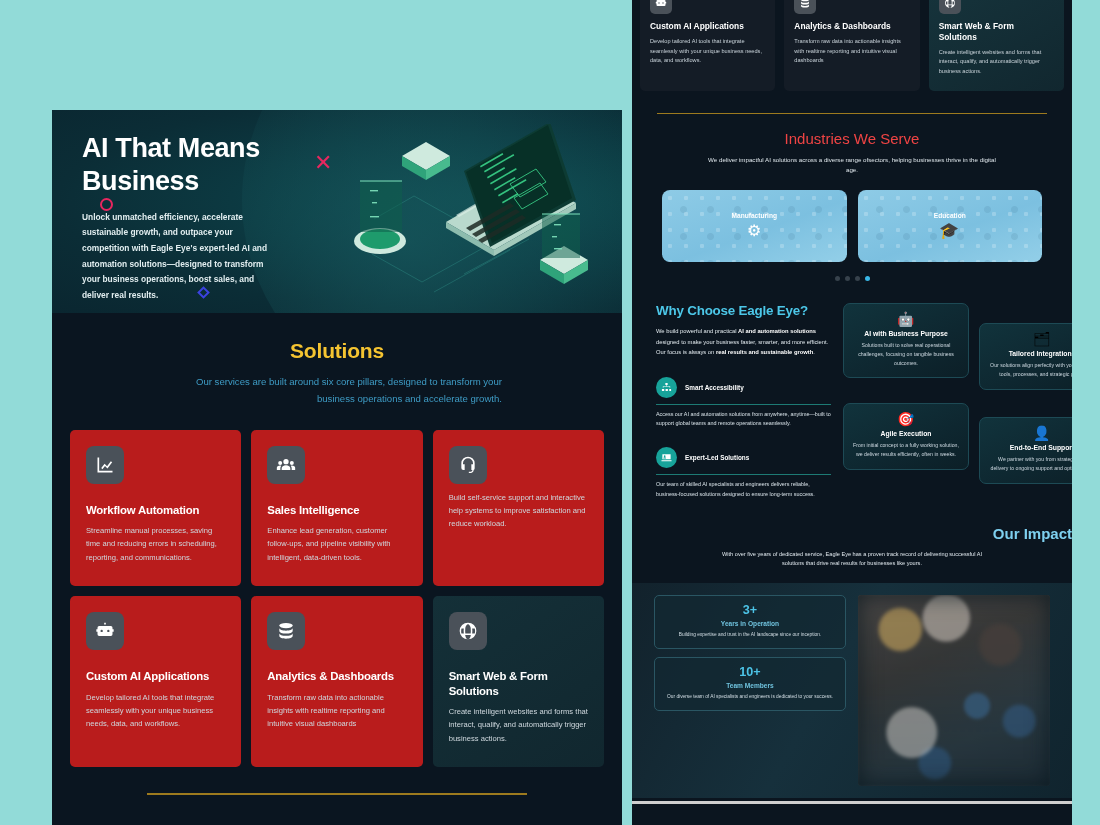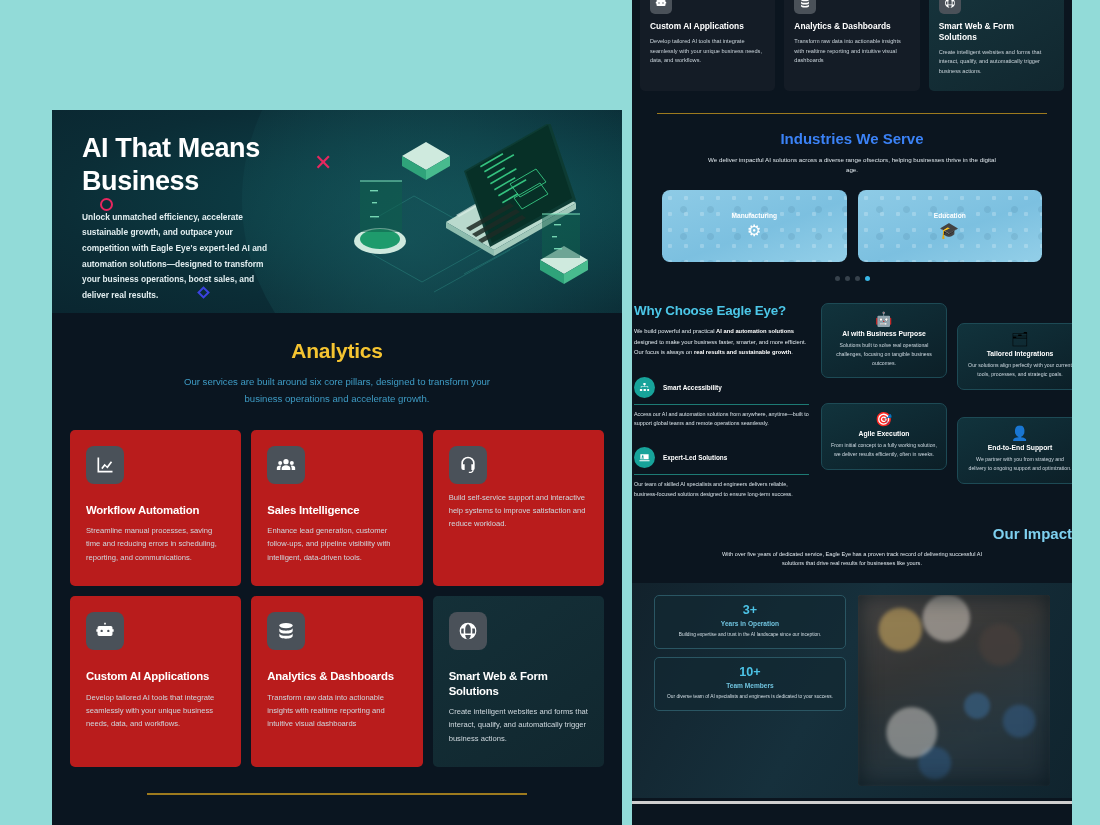--- a/index.html
+++ b/index.html
@@ -71,21 +71,21 @@
   
   .iso { position: absolute; right: 8px; top: 14px; width: 300px; height: 190px; z-index: 2; }
 
   
   .services { padding: 26px 0 22px; background: #0a1520; }
   .sec-title-yellow {
     text-align: center; font-size: 21px; font-weight: 800; color: #f5c431;
     letter-spacing: -0.2px;
   }
   .sec-sub-cyan {
-    margin: 11px auto 0; max-width: 330px; text-align: center;
+    margin: 11px auto 0; max-width: 330px; text-align: right;
     font-size: 9.6px; line-height: 1.75; color: #3e9bc4;
   }
   .cards-grid {
     margin: 22px 18px 0; display: grid; grid-template-columns: repeat(3, 1fr); gap: 10px;
   }
   .svc-card {
     background: #b91c1c; border-radius: 5px; padding: 16px 16px 22px;
     min-height: 150px;
   }
   .svc-card.highlight {
@@ -113,21 +113,21 @@
   }
   .r-card { background: #141c26; border-radius: 5px; padding: 10px 10px 14px; min-height: 86px; }
   .r-card.highlight { background: linear-gradient(150deg, #16343c 0%, #11272f 100%); }
   .r-card-name { font-size: 8.4px; font-weight: 800; color: #fff; line-height: 1.3; }
   .r-card-desc { margin-top: 5px; font-size: 5.6px; line-height: 1.72; color: #c9d3da; }
   .r-icon-sm { width: 22px; height: 22px; border-radius: 5px; background: #4a5159;
                display:flex; align-items:center; justify-content:center; margin-bottom: 7px; }
   .r-icon-sm svg { width: 12px; height: 12px; fill: #fff; }
 
   .r-divider-gold { margin: 22px 25px 0; height: 1.2px; background: #9d7a1e; }
-  .r-sec-title-yellow { text-align: center; margin-top: 16px; font-size: 15px; font-weight: 700; color: #3b82f6; }
+  .r-sec-title-yellow { text-align: center; margin-top: 16px; font-size: 15px; font-weight: 400; color: #ef4444; }
   .r-sec-sub { margin: 8px auto 0; max-width: 290px; text-align:center; font-size: 6.2px; line-height: 1.7; color: #dfe7ec; }
 
   .ind-row { display: grid; grid-template-columns: 1fr 1fr; gap: 11px; padding: 14px 30px 0; }
   .ind-card {
     height: 72px; border-radius: 8px; position: relative; overflow:hidden;
     background: linear-gradient(160deg, #8ecbe6 0%, #7cc0e0 55%, #93cfe8 100%);
     display:flex; flex-direction: column; align-items:center; justify-content:center; gap: 4px;
   }
   .ind-card::after{
     content:""; position:absolute; inset:0;
@@ -135,21 +135,21 @@
                       radial-gradient(rgba(40,90,120,.12) 3px, transparent 4px);
     background-size: 16px 16px, 27px 27px; background-position: 0 0, 8px 6px;
   }
   .ind-label { position: relative; z-index:2; font-size: 6.6px; color:#ffffff; font-weight:600; }
   .ind-glyph { position: relative; z-index:2; font-size: 16px; color:#ffffff; line-height:1; }
   .dots-row { display:flex; gap:5px; justify-content:center; margin-top: 14px; }
   .dot { width: 5px; height: 5px; border-radius: 50%; background: #37424c; }
   .dot.active { background: #39b7e6; }
 
   
-  .why-wrap { padding: 22px 2px 0; display: grid; grid-template-columns: 175px 1fr; gap: 8px; }
+  .why-wrap { padding: 22px 24px 0; display: grid; grid-template-columns: 175px 1fr; gap: 8px; }
   .why-title { font-size: 13.4px; font-weight: 800; color: #4cc7e8; letter-spacing:-.2px; }
   .why-intro { margin-top: 8px; font-size: 5.8px; line-height: 1.85; color: #e3ebf0; }
   .why-intro b { color:#ffffff; }
   .feat { margin-top: 19px; }
   .feat-head { display:flex; align-items:center; gap: 8px; }
   .feat-badge { width: 21px; height:21px; border-radius:50%; background:#17a39a;
                 display:flex; align-items:center; justify-content:center; }
   .feat-badge svg { width:11px; height:11px; fill:#fff; }
   .feat-name { font-size: 6.4px; font-weight: 800; color:#ffffff; }
   .feat-rule { margin-top: 6px; height:1px; background:#1d7a74; }
@@ -296,21 +296,21 @@
 
       </div>
 
       <div class="deco-x">✕</div>
       <div class="deco-circle"></div>
       <div class="deco-diamond"></div>
 
     </section>
 
     <section class="services">
-      <h2 class="sec-title-yellow">Analytics</h2>
+      <h2 class="sec-title-yellow">Solutions</h2>
       <p class="sec-sub-cyan">Our services are built around six core pillars, designed to transform your business operations and accelerate growth.</p>
 
       <div class="cards-grid">
         <div class="svc-card">
           <div class="svc-icon">
             <svg viewBox="0 0 24 24">
                 <path d="M3 3h2v16h16v2H3V3zm4.5 12.5l4-5 3 3 4.5-6 1.6 1.2-5.6 7.4-3-3-3.1 3.9-1.4-1.5z"></path>
               </svg>
           </div>
           <div class="svc-name">Workflow Automation</div>

